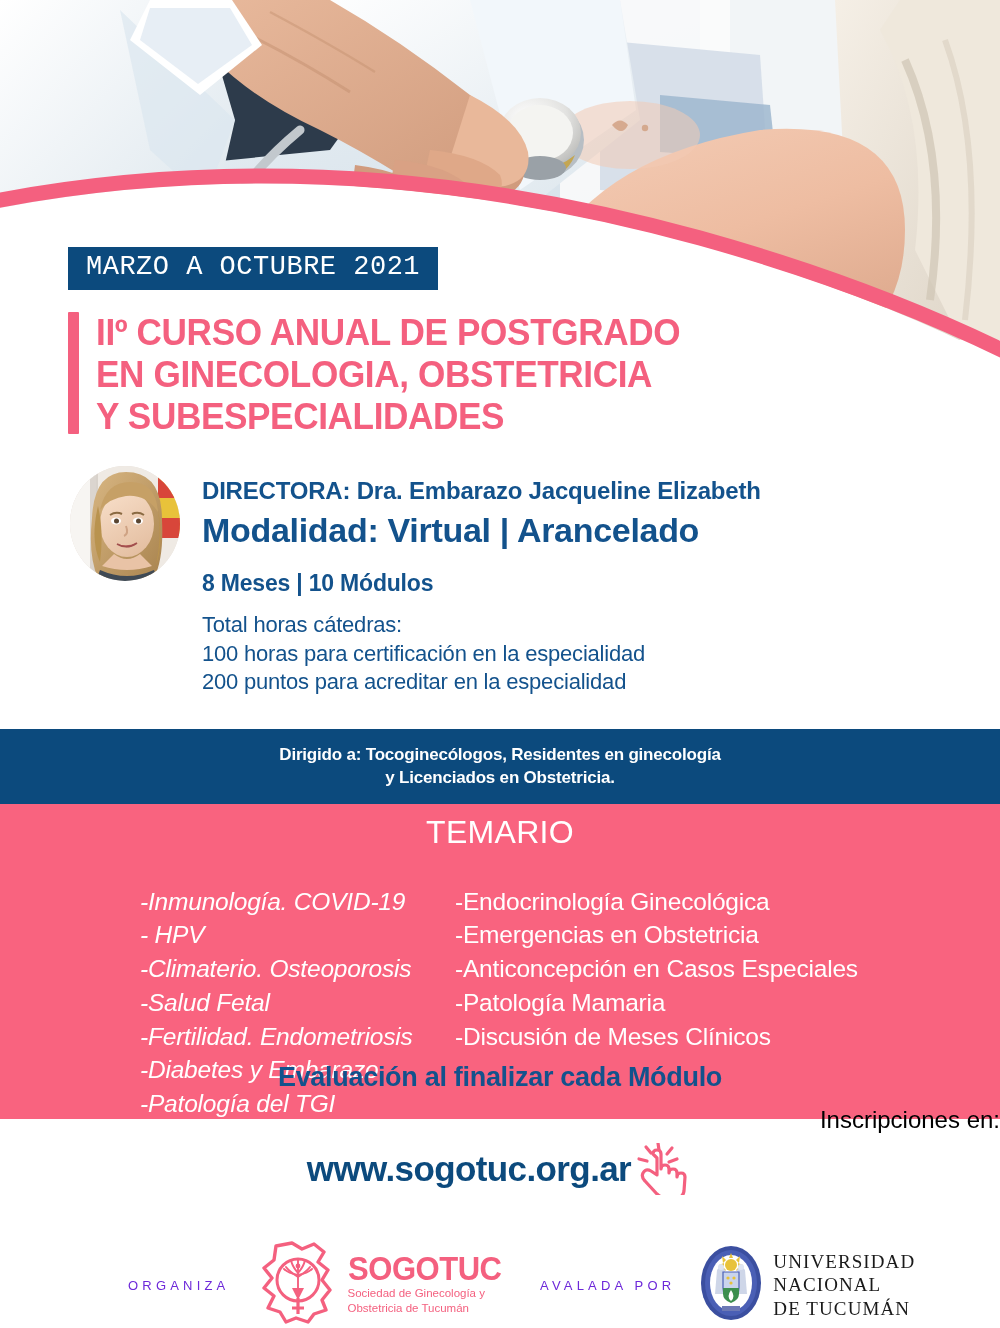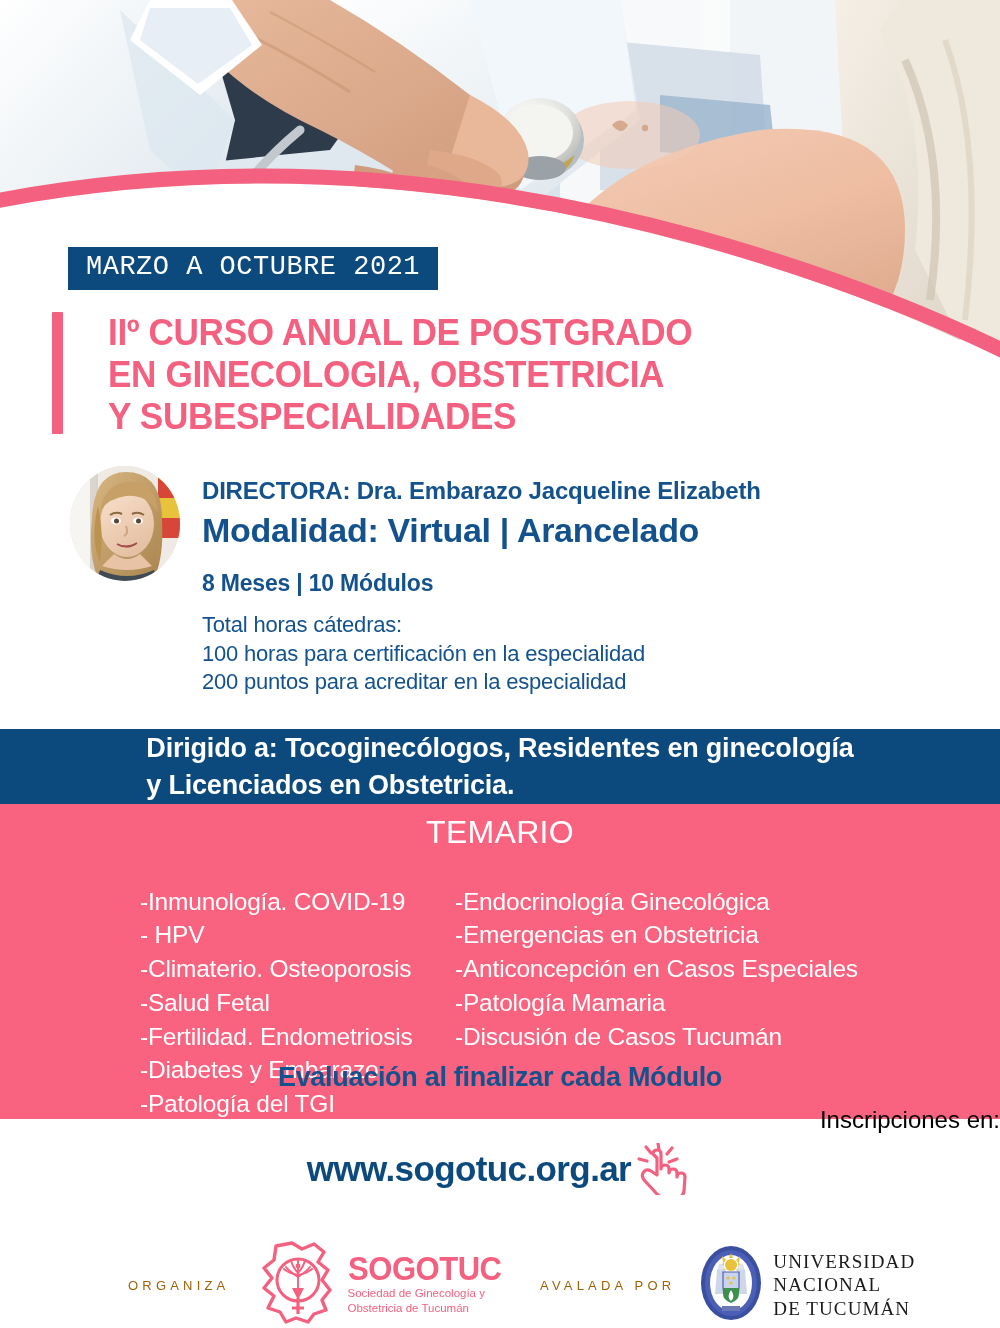--- a/index.html
+++ b/index.html
@@ -37,22 +37,22 @@
     font-size:27px;
     letter-spacing:.5px;
     line-height:1;
     z-index:6;
     white-space:nowrap;
     font-family:Liberation Mono, monospace;
   }
 
   
   .title-wrap{
-    position:absolute;left:52px;top:312px;z-index:6;
-    display:flex;align-items:flex-start;gap:28px;
+    position:absolute;left:68px;top:312px;z-index:6;
+    display:flex;align-items:flex-start;
   }
   .title-bar{
     width:11px;height:122px;background:#f4607f;margin-right:17px;flex:none;
     border-radius:1px;
   }
   .title{
     color:#f4607f;
     font-weight:bold;
     font-size:37px;
     line-height:1.13;
@@ -94,38 +94,38 @@
   }
 
   
   .blue-band{
     position:absolute;left:0;top:729px;width:1000px;height:75px;
     background:#0c4a7d;
     display:flex;align-items:center;justify-content:center;
     z-index:4;
   }
   .blue-band .txt{
-    color:#ffffff;font-weight:bold;font-size:27px;line-height:1.34;
-    text-align:left;white-space:pre-line;letter-spacing:-.2px;
+    color:#ffffff;font-weight:bold;font-size:17px;line-height:1.34;
+    text-align:center;white-space:pre-line;letter-spacing:-.2px;
   }
 
   
   .pink-band{
     position:absolute;left:0;top:804px;width:1000px;height:315px;
     background:#f9637f;z-index:4;
   }
   .temario-title{
     text-align:center;color:#ffffff;font-size:32px;line-height:1;
     padding-top:12px;letter-spacing:.3px;
   }
   .temario-cols{
     display:flex;margin-top:12px;padding-left:100px;
   }
   .tcol{color:#ffffff;font-size:24.5px;line-height:1.38;letter-spacing:-.2px;}
-  .tcol.left{width:275px;}
+  .tcol.left{width:275px;font-style:italic;}
   .tcol li,.tcol ul{list-style:none;margin:0;padding:0;}
 
   
   .eval{
     position:absolute;left:0;top:1064px;width:1000px;text-align:center;
     color:#13528c;font-weight:bold;font-size:27px;line-height:1;z-index:5;
     letter-spacing:-.3px;
   }
   .inscripciones{
     position:absolute;left:0;top:1108px;width:1000px;text-align:right;
@@ -140,21 +140,21 @@
     letter-spacing:-.6px;
   }
   .click-icon{margin-left:6px;margin-top:6px;}
 
   
   .logos{
     position:absolute;left:0;top:1226px;width:1000px;height:90px;z-index:5;
   }
   .logo-block{position:absolute;display:flex;align-items:center;}
   .kicker{
-    color:#a16207;font-size:13px;letter-spacing:4.2px;white-space:nowrap;
+    color:#6d28d9;font-size:13px;letter-spacing:4.2px;white-space:nowrap;
   }
   .sogotuc-mark{margin-left:22px;}
   .sogotuc-text{margin-left:4px;}
   .sogotuc-name{
     color:#f4607f;font-weight:bold;font-size:33px;line-height:.92;
     letter-spacing:-.5px;transform:scaleX(.94);transform-origin:left center;
   }
   .sogotuc-sub{
     color:#f4607f;font-size:11.5px;line-height:1.3;white-space:pre-line;
     margin-top:2px;
@@ -344,21 +344,21 @@
         <li>-Salud Fetal</li>
         <li>-Fertilidad. Endometriosis</li>
         <li>-Diabetes y Embarazo</li>
         <li>-Patología del TGI</li>
       </ul>
       <ul class="tcol right">
         <li>-Endocrinología Ginecológica</li>
         <li>-Emergencias en Obstetricia</li>
         <li>-Anticoncepción en Casos Especiales</li>
         <li>-Patología Mamaria</li>
-        <li>-Discusión de Casos Tucumán</li>
+        <li>-Discusión de Meses Clínicos</li>
       </ul>
     </div>
   </div>
 
   <div class="eval">Evaluación al finalizar cada Módulo</div>
   <div class="inscripciones">Inscripciones en:</div>
   <div class="url-row">
     <span class="url">www.sogotuc.org.ar</span>
     <span class="click-icon">
       <svg width="56" height="52" viewBox="0 0 56 52" xmlns="http://www.w3.org/2000/svg">

